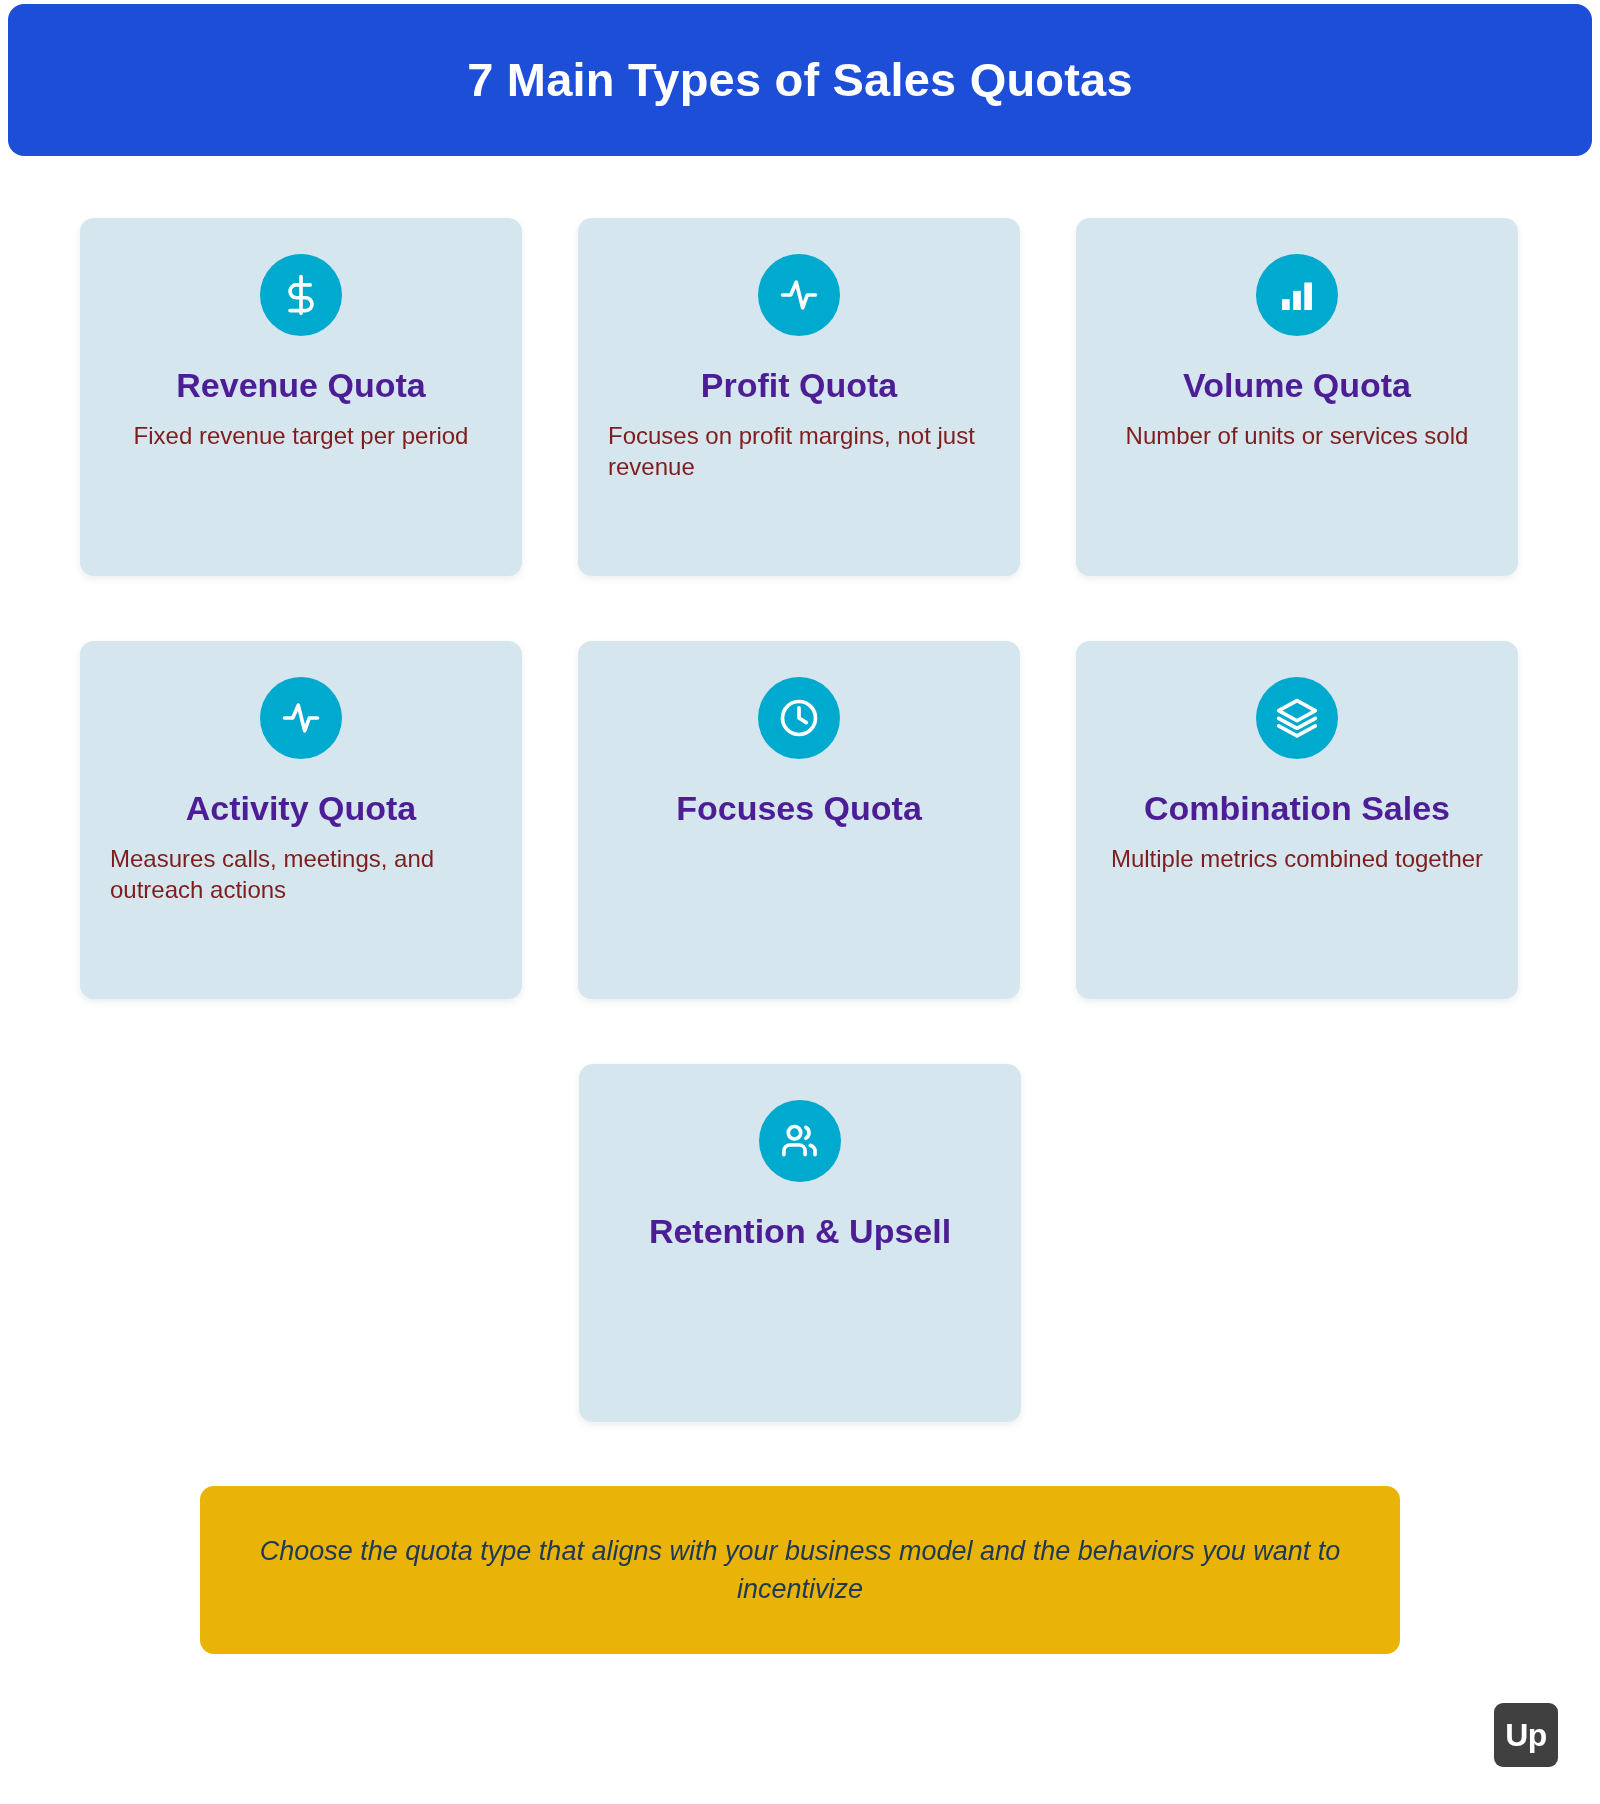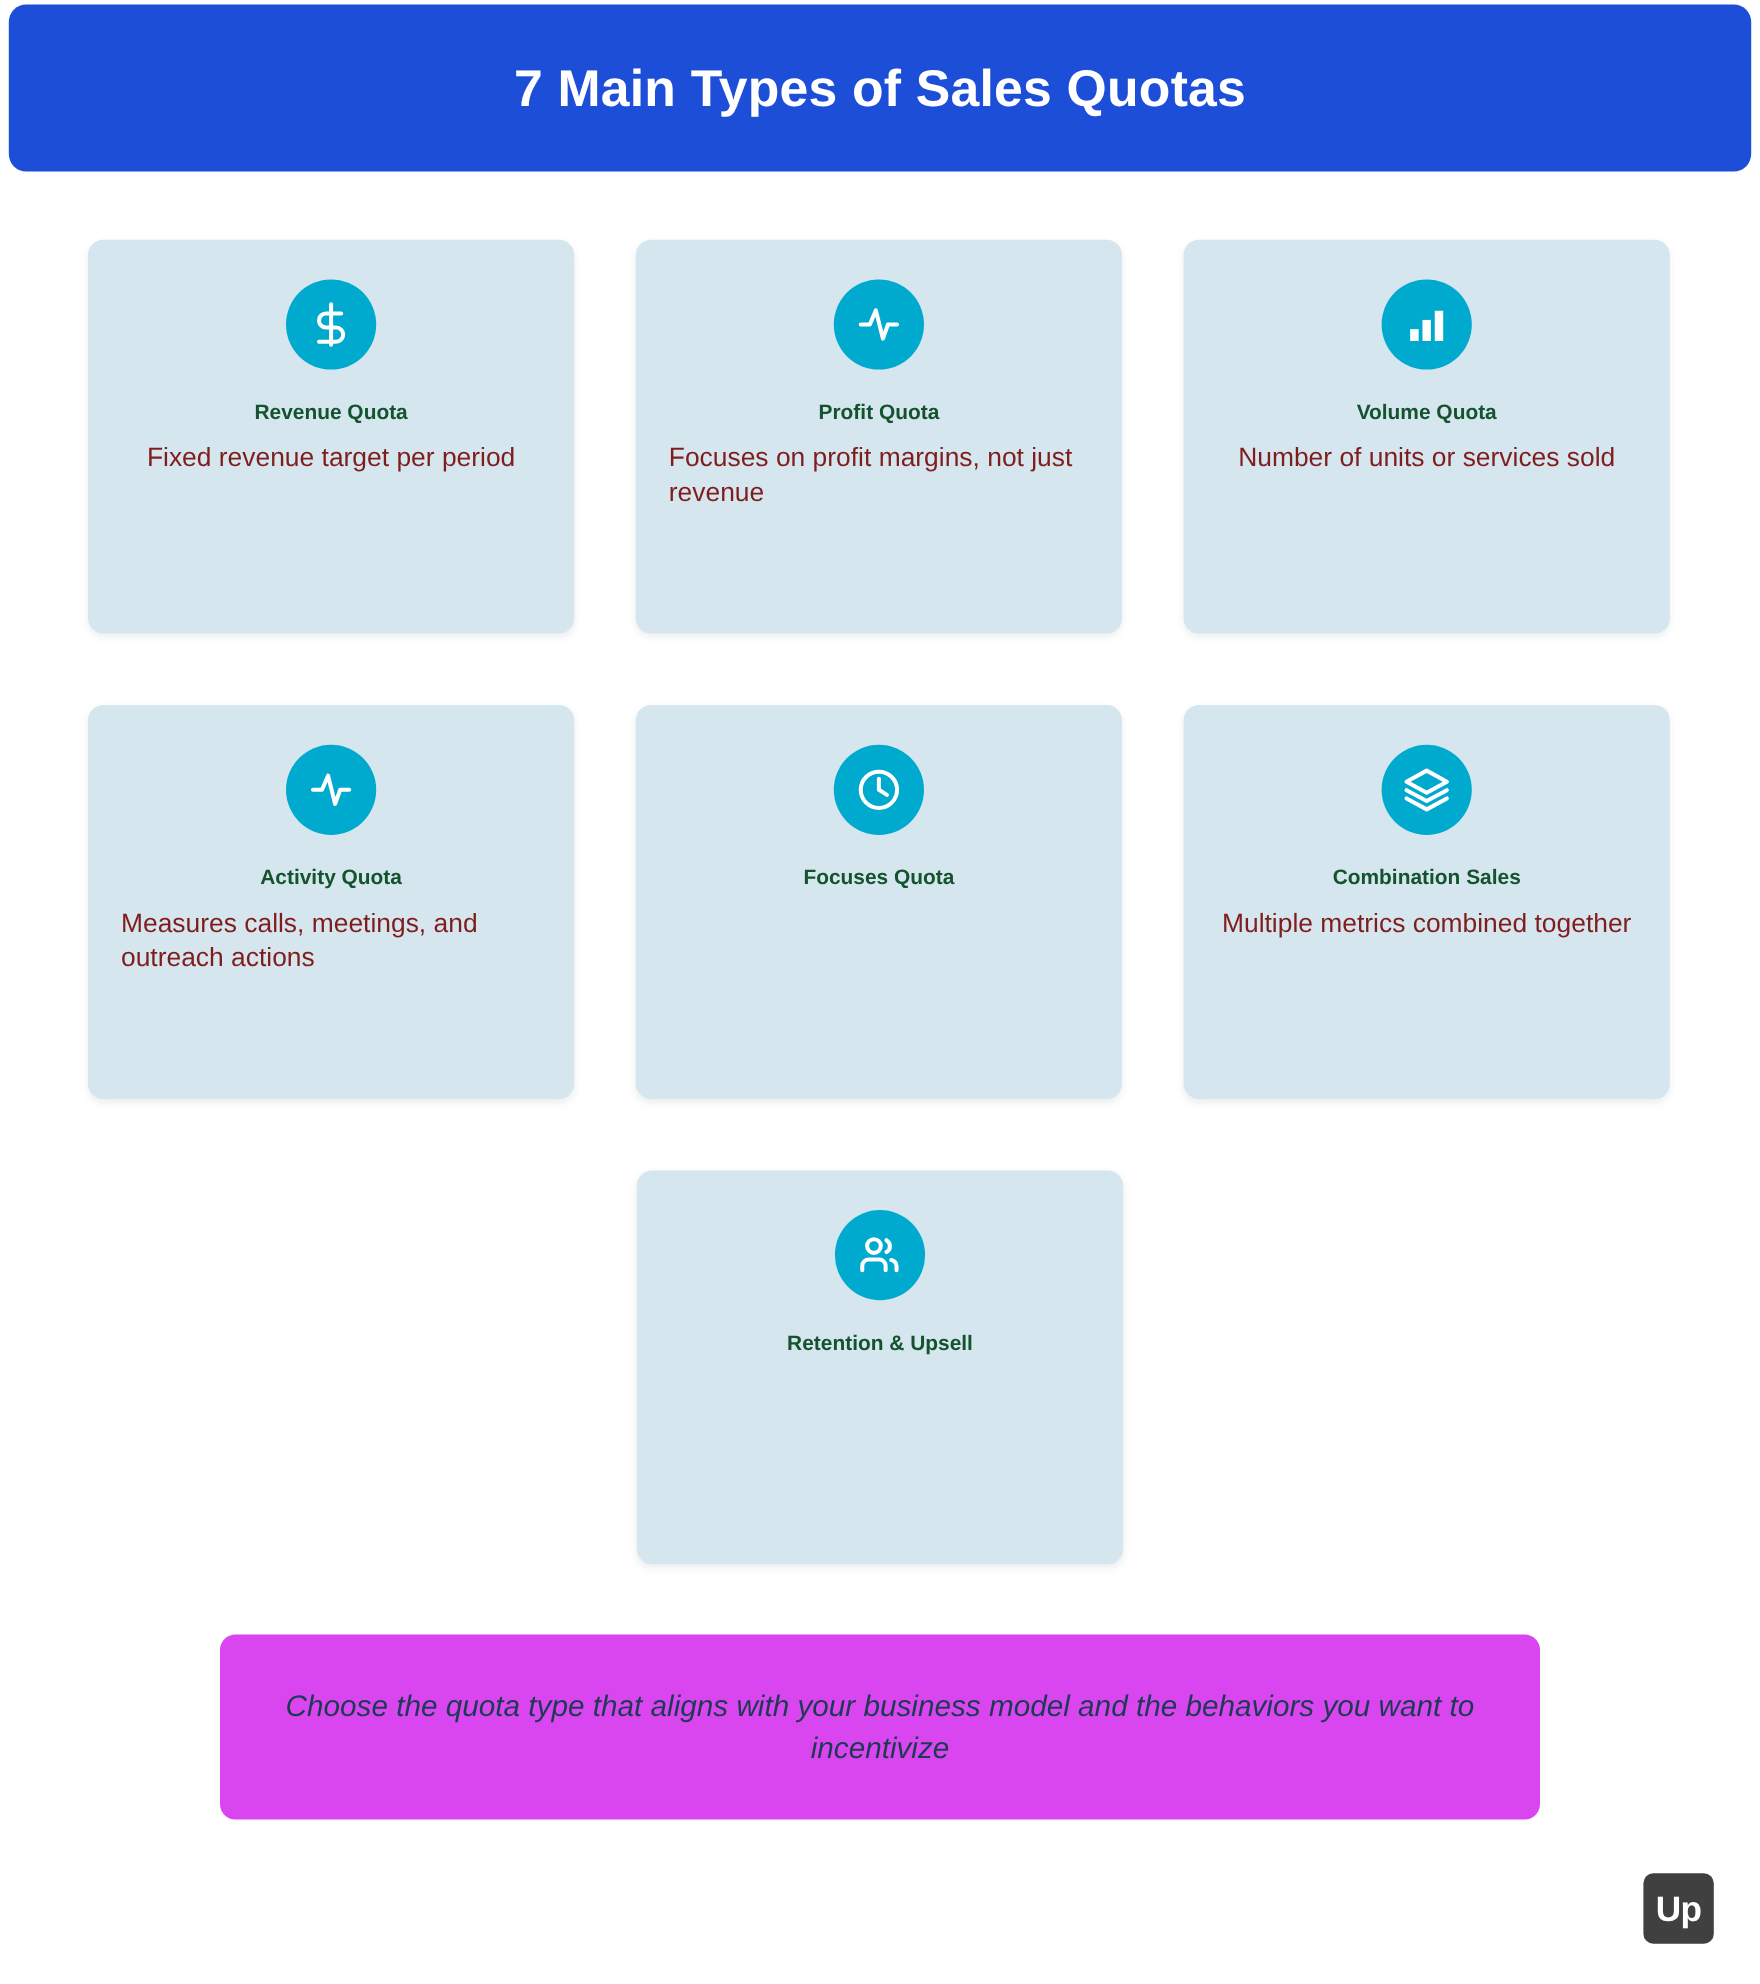--- a/index.html
+++ b/index.html
@@ -76,43 +76,43 @@
     background: #00a9ce;
     display: flex;
     align-items: center;
     justify-content: center;
     margin-bottom: 28px;
     flex: none;
   }
   .icon-circle svg { display: block; }
 
   .card-title {
-    color: #14532d;
-    font-size: 19px;
+    color: #4c1d95;
+    font-size: 34px;
     font-weight: bold;
     text-align: center;
     line-height: 1.25;
     margin-bottom: 13px;
   }
   .card-desc {
     color: #7f1d1d;
     font-size: 24px;
     font-weight: normal;
     line-height: 1.32;
     max-width: 390px;
   }
 
   
   .callout {
     position: absolute;
     left: 200px;
     top: 1486px;
     width: 1200px;
     height: 168px;
-    background: #d946ef;
+    background: #eab308;
     border-radius: 14px;
     display: flex;
     align-items: center;
     justify-content: center;
     padding: 0 52px;
   }
   .callout-text {
     color: #1d3a54;
     font-size: 27px;
     font-style: italic;

